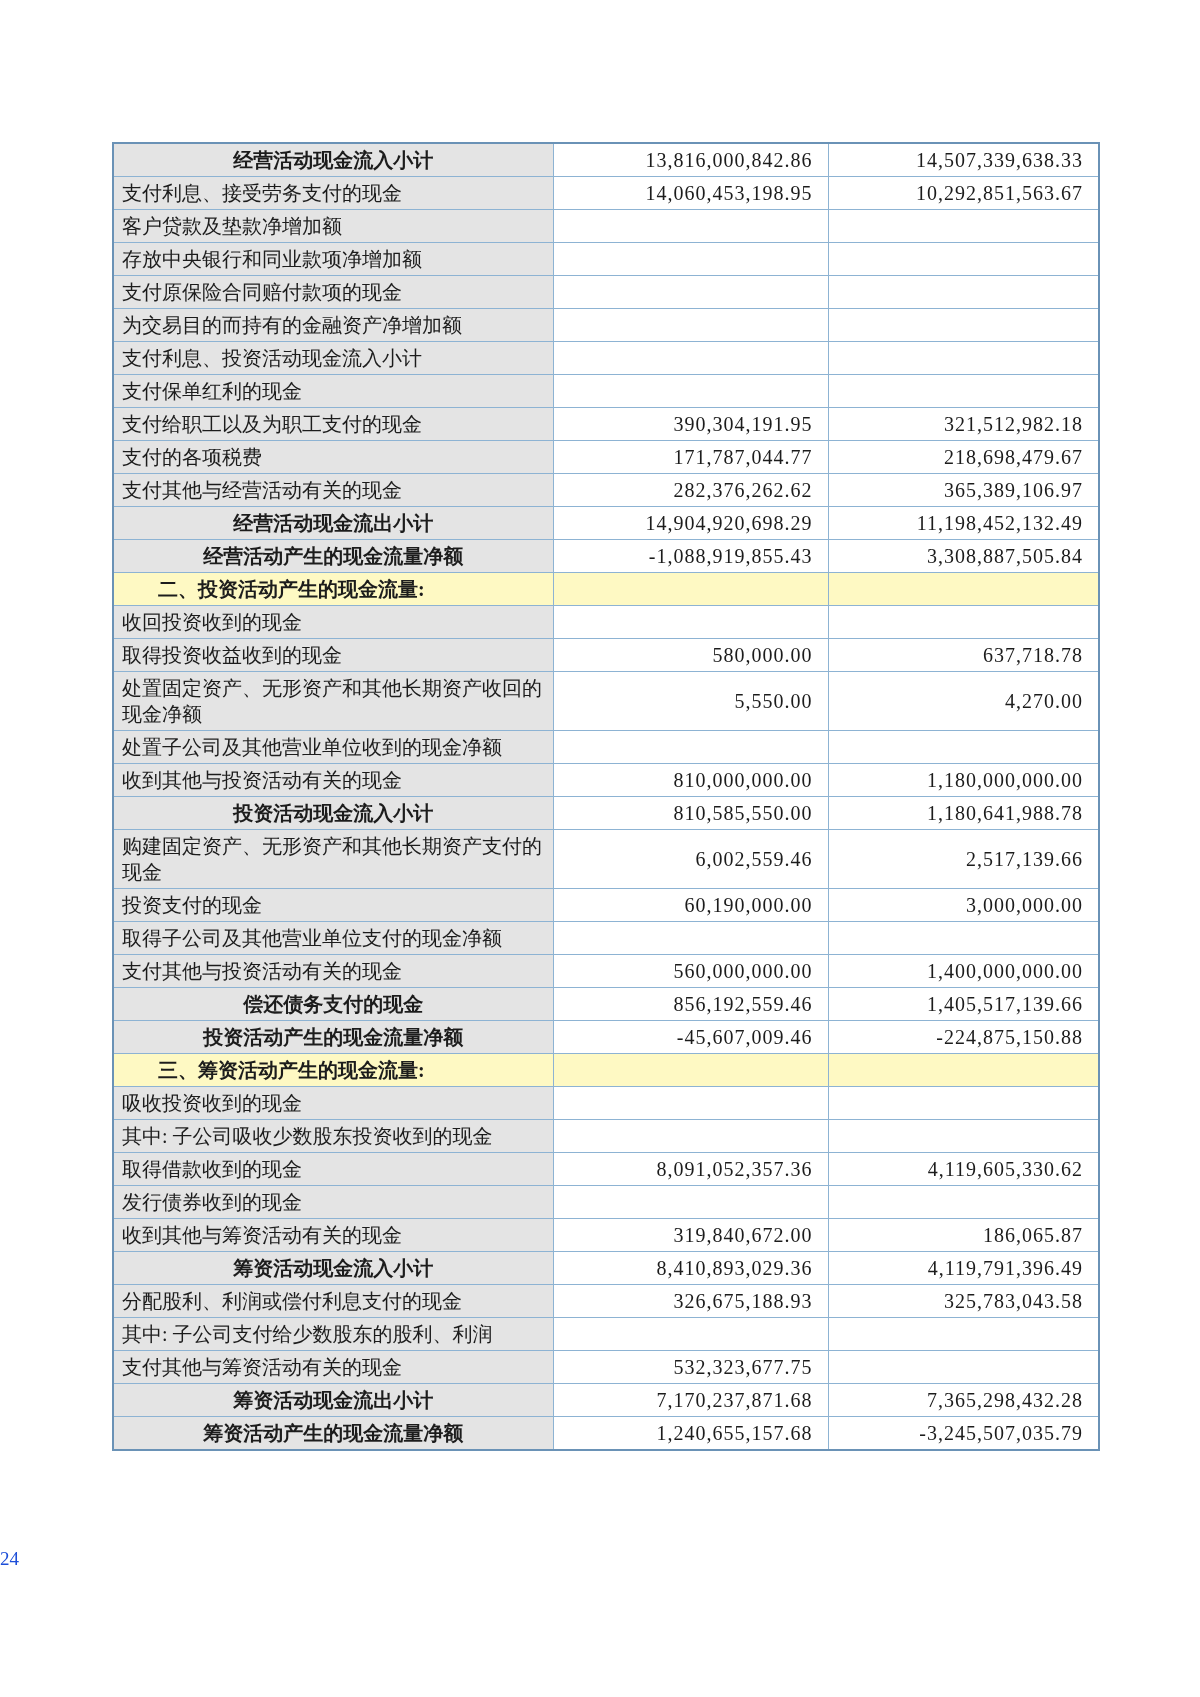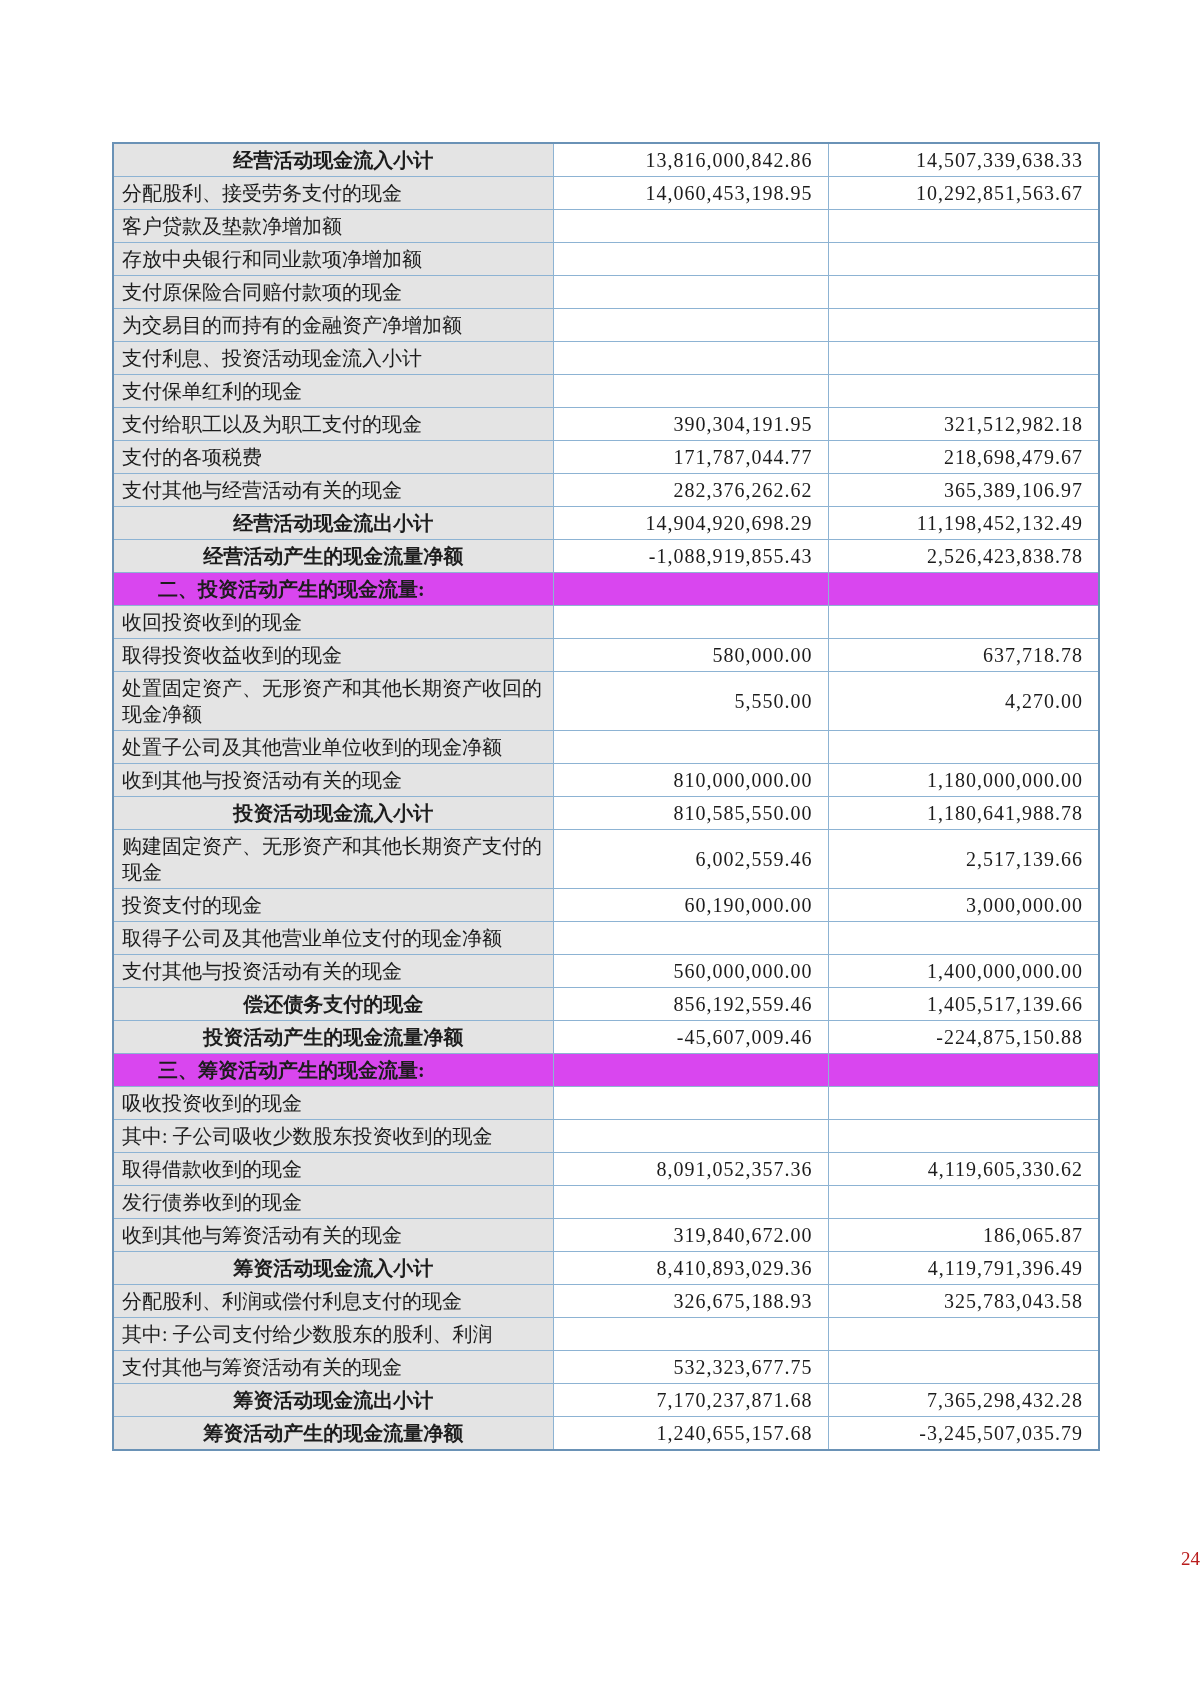--- a/index.html
+++ b/index.html
@@ -50,55 +50,55 @@
     padding-right: 15px;
     letter-spacing: 1px;
     white-space: nowrap;
   }
   tr.subtotal td.lbl {
     font-weight: 700;
     text-align: center;
     margin-left: 40px;
   }
   tr.section td {
-    background: #d946ef;
+    background: #fef9c3;
     padding-left: 44px;
   }
   tr.section td.lbl {
     font-weight: 700;
     text-align: left;
   }
   .page-number {
     position: absolute;
     top: 1548px;
     left: 0;
     width: 100%;
-    text-align: right;
+    text-align: left;
     font-size: 19px;
-    color: #b91c1c;
+    color: #1d4ed8;
   }
 </style>
 </head>
 <body>
 
 <div class="page">
   <table class="cf-table">
     <colgroup>
       <col class="c1">
       <col class="c2">
       <col class="c3">
     </colgroup>
     <tbody id="cf-body">
         <tr class="subtotal">
           <td class="lbl">经营活动现金流入小计</td>
           <td class="val">13,816,000,842.86</td>
           <td class="val">14,507,339,638.33</td>
         </tr>
         <tr class="item">
-          <td class="lbl">分配股利、接受劳务支付的现金</td>
+          <td class="lbl">支付利息、接受劳务支付的现金</td>
           <td class="val">14,060,453,198.95</td>
           <td class="val">10,292,851,563.67</td>
         </tr>
         <tr class="item">
           <td class="lbl">客户贷款及垫款净增加额</td>
           <td class="val"></td>
           <td class="val"></td>
         </tr>
         <tr class="item">
           <td class="lbl">存放中央银行和同业款项净增加额</td>
@@ -141,21 +141,21 @@
           <td class="val">365,389,106.97</td>
         </tr>
         <tr class="subtotal">
           <td class="lbl">经营活动现金流出小计</td>
           <td class="val">14,904,920,698.29</td>
           <td class="val">11,198,452,132.49</td>
         </tr>
         <tr class="subtotal">
           <td class="lbl">经营活动产生的现金流量净额</td>
           <td class="val">-1,088,919,855.43</td>
-          <td class="val">2,526,423,838.78</td>
+          <td class="val">3,308,887,505.84</td>
         </tr>
         <tr class="section">
           <td class="lbl">二、投资活动产生的现金流量:</td>
           <td class="val"></td>
           <td class="val"></td>
         </tr>
         <tr class="item">
           <td class="lbl">收回投资收到的现金</td>
           <td class="val"></td>
           <td class="val"></td>

